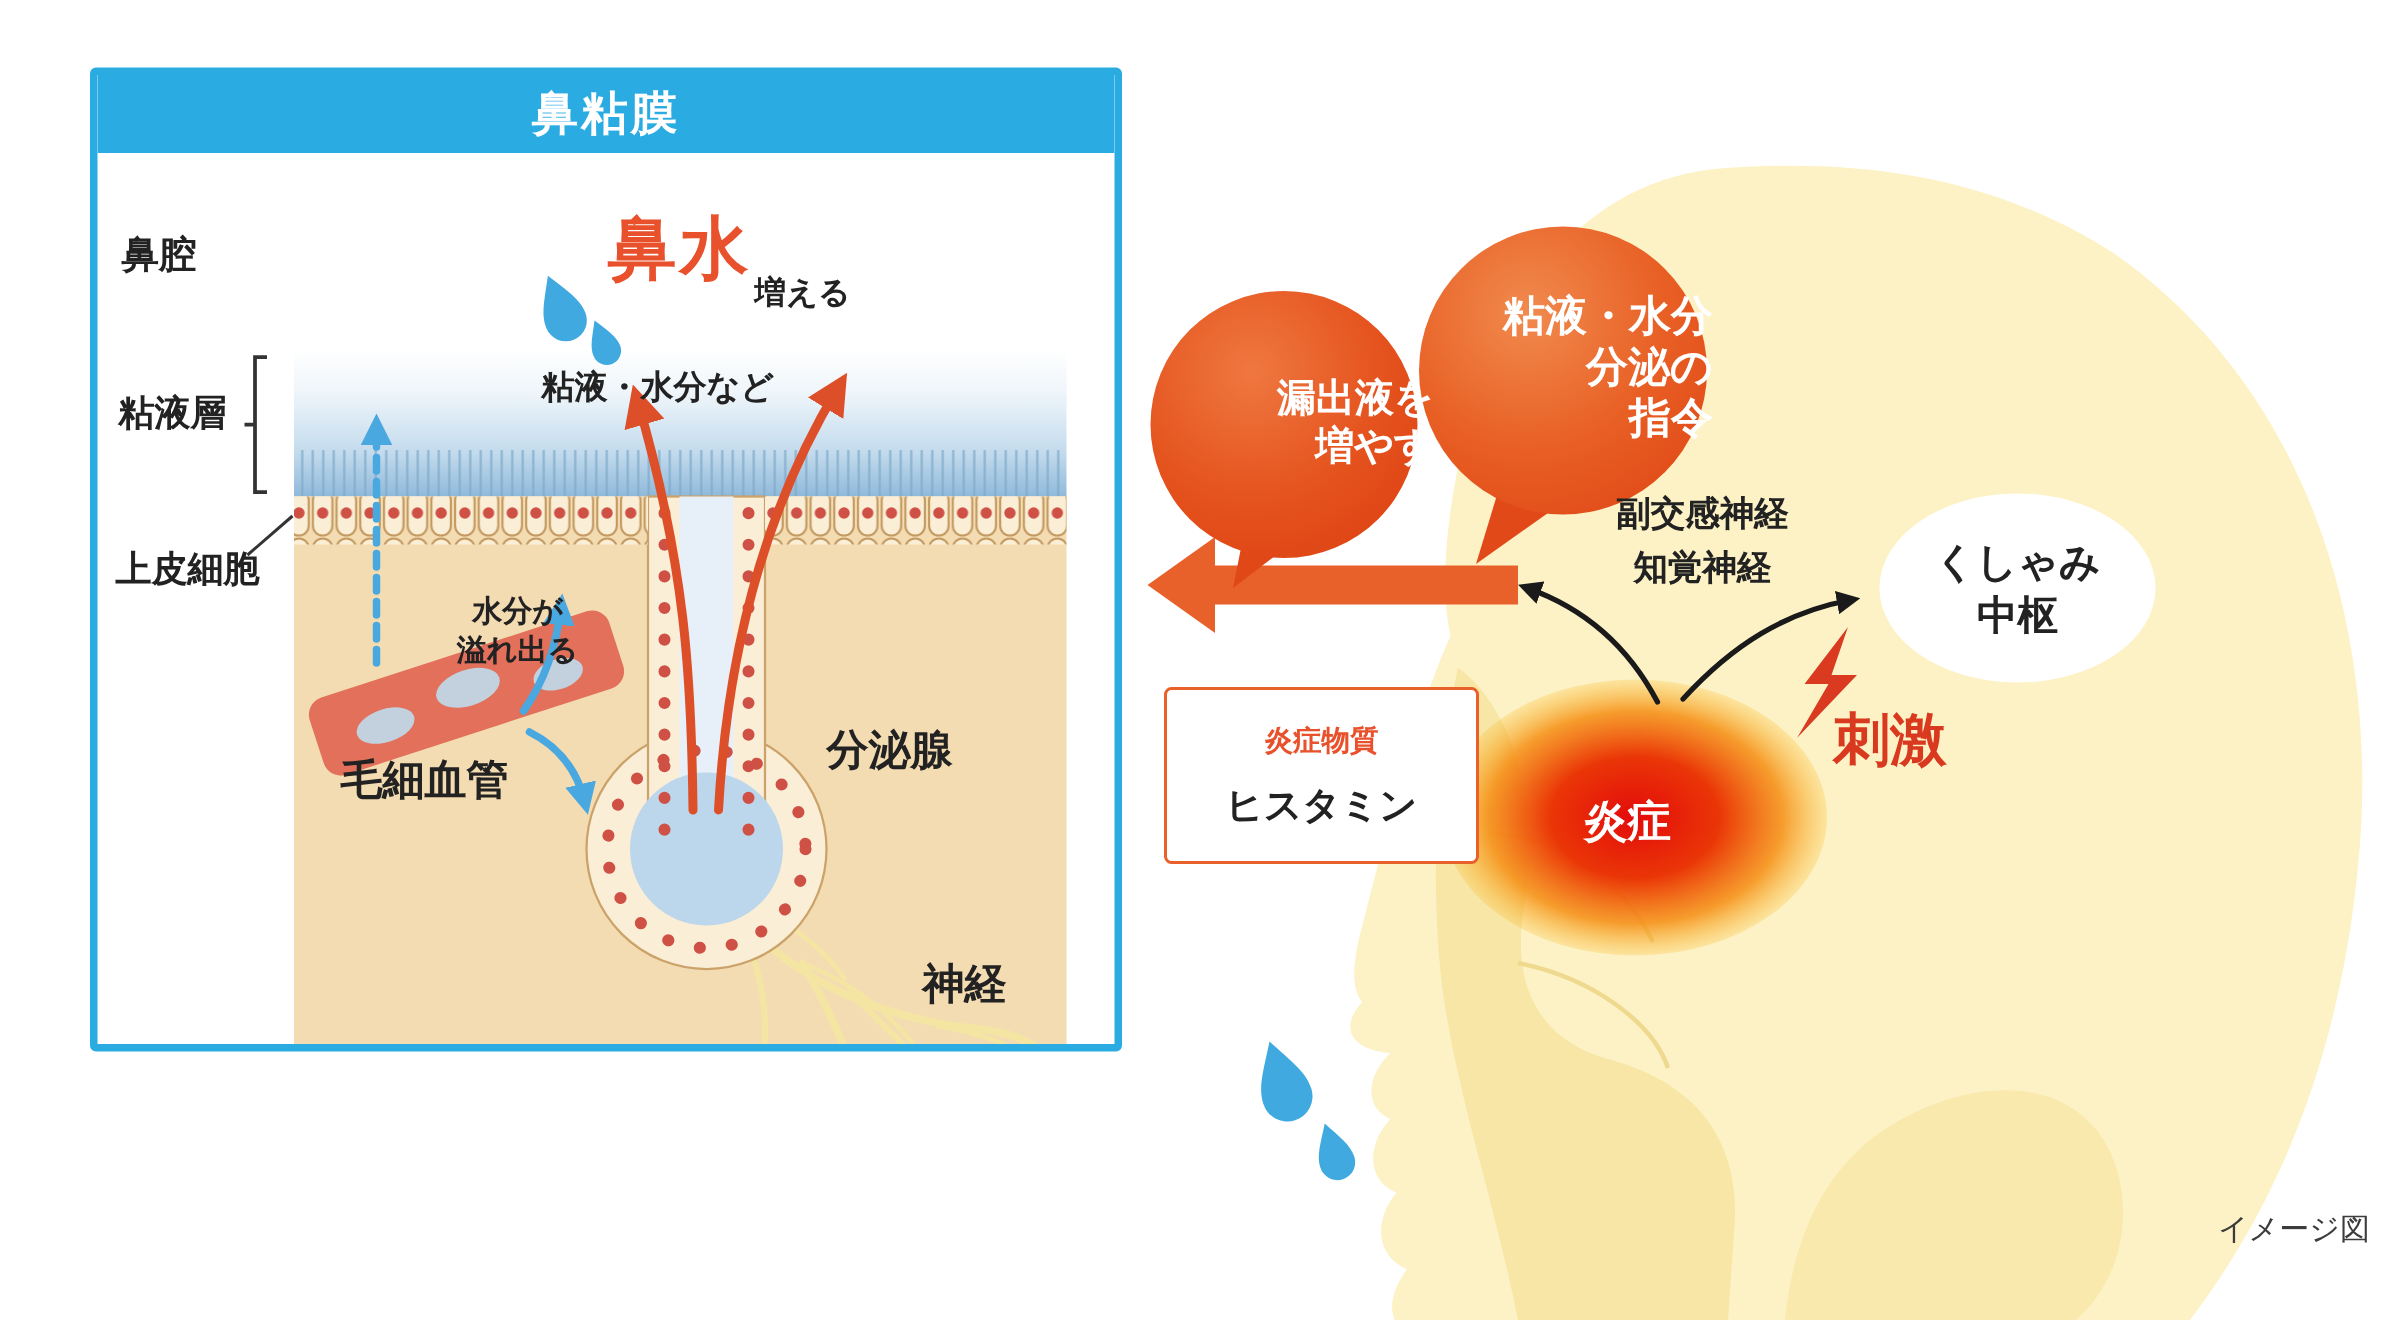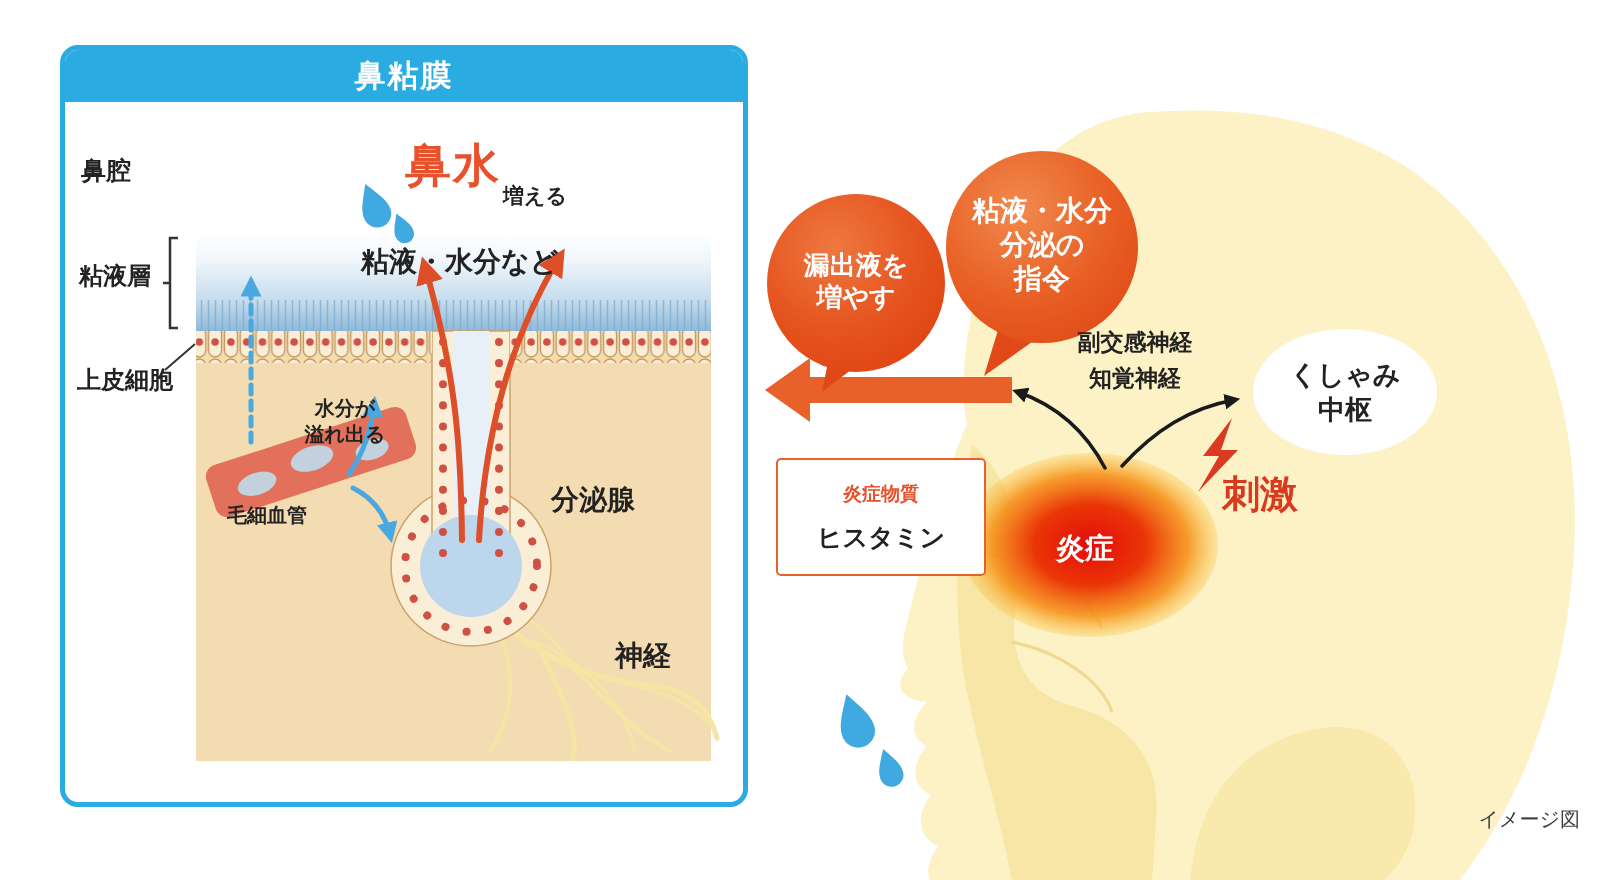--- a/index.html
+++ b/index.html
@@ -1,35 +1,35 @@
 <!DOCTYPE html>
 <html><head>
 <meta charset="utf-8">
 <style>
   * { margin:0; padding:0; box-sizing:border-box; }
   html,body { background:#fff; }
   body { font-family:"Liberation Sans","DejaVu Sans",sans-serif; }
   .stage { position:relative; width:1600px; height:880px; background:#fff; overflow:hidden; }
 
   
-  .panel { position:absolute; left:60px; top:45px; width:688px; height:762px;
-           border:5px solid #2aace2; border-radius:18px; background:#fff; overflow:hidden; }
+  .panel { position:absolute; left:60px; top:45px; width:688px; height:656px;
+           border:5px solid #2aace2; border-radius:4px; background:#fff; overflow:hidden; }
   .panel-title { height:52px; background:#2aace2; color:#fff; font-weight:bold; font-size:31px;
                  display:flex; align-items:center; justify-content:center; letter-spacing:2px; }
   .panel-body { position:relative; width:678px; height:700px; }
   .panel-body > svg { position:absolute; left:0; top:0; }
 
   .lbl { position:absolute; font-weight:bold; color:#222; white-space:nowrap; line-height:1.3; }
   .lbl .line { display:block; }
   .runny-title { font-size:46px; color:#e8512b; letter-spacing:2px; }
 
   
   .face-svg { position:absolute; left:760px; top:0; }
   .bubble-text { position:absolute; color:#fff; font-weight:bold; text-align:center; line-height:1.22; white-space:nowrap; }
-  .bubble-text .line { display:block; }
+  .bubble-text .line { display:block;text-align:right; }
   .center-txt { text-align:center; }
 
   .substances-box { position:absolute; left:776px; top:458px; width:210px; height:118px;
                     background:#fff; border:2px solid #e8602a; border-radius:5px;
                     display:flex; flex-direction:column; align-items:center; justify-content:center; gap:15px; }
   .substances-box .s-title { color:#e8512b; font-size:19px; font-weight:bold; }
   .substances-box .s-item { color:#222; font-size:25px; font-weight:bold; line-height:1.25; }
   .substances-box .s-suffix { font-size:17px; font-weight:bold; }
 
   .caption { position:absolute; left:1380px; top:806px; width:200px; text-align:right;
@@ -127,28 +127,28 @@
 
       <span class="lbl" style="left:16px; top:52px; font-size:25px;">鼻腔</span>
       <span class="lbl" style="left:14px; top:158px; font-size:24px;">粘液層</span>
       <span class="lbl" style="left:12px; top:262px; font-size:24px;">上皮細胞</span>
       <span class="lbl runny-title" style="left:340px; top:34px;">鼻水</span>
 
       <span class="lbl" style="left:438px; top:80px; font-size:21px;">
         <span class="line">増える</span>
       </span>
 
-      <span class="lbl" style="left:296px; top:142px; font-size:28px;">粘液・水分など</span>
+      <span class="lbl" style="left:296px; top:142px; font-size:22px;">粘液・水分など</span>
 
       <span class="lbl center-txt" style="left:222px; top:293px; width:116px; font-size:20px;">
         <span class="line">水分が</span>
         <span class="line">溢れ出る</span>
       </span>
 
-      <span class="lbl" style="left:162px; top:400px; font-size:20px;">毛細血管</span>
+      <span class="lbl" style="left:162px; top:400px; font-size:28px;">毛細血管</span>
       <span class="lbl" style="left:486px; top:380px; font-size:28px;">分泌腺</span>
       <span class="lbl" style="left:550px; top:536px; font-size:28px;">神経</span>
     </div>
   </section>
 
   <svg class="face-svg" width="840" height="880" viewBox="0 0 840 880">
     <defs>
       <radialGradient id="ginf" cx="50%" cy="50%" r="55%">
         <stop offset="0%" stop-color="#e30b0b"></stop>
         <stop offset="40%" stop-color="#ea3607"></stop>

